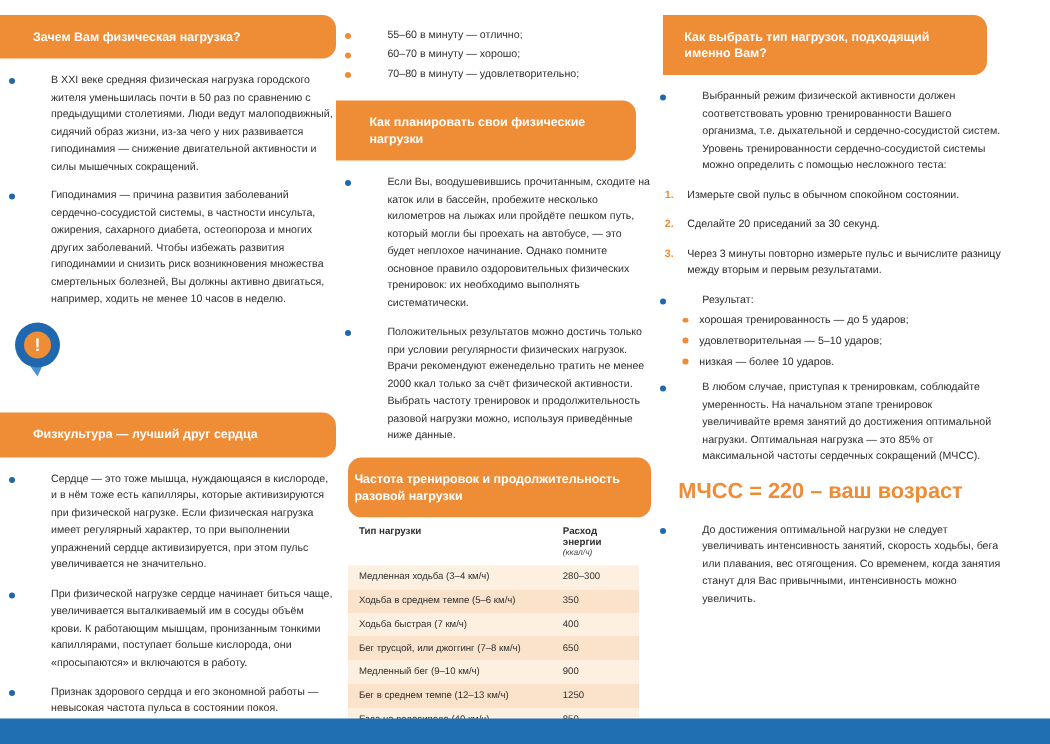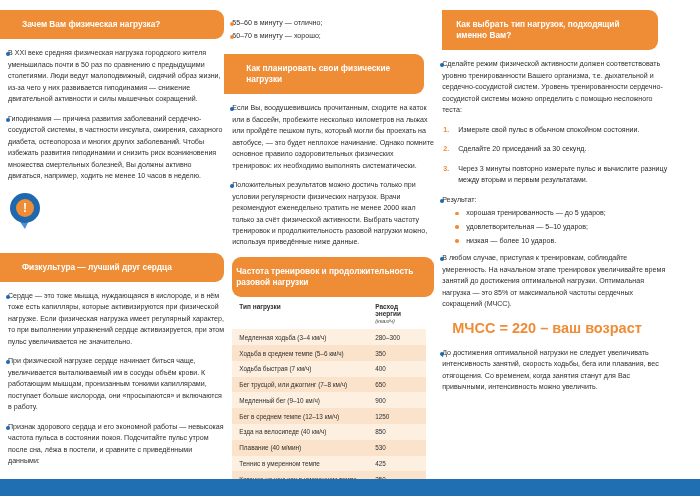--- a/index.html
+++ b/index.html
@@ -62,21 +62,21 @@
   }
 
   
   ul.blist {
     list-style: none;
     margin: 0 0 0 0;
     padding: 0;
   }
   ul.blist > li {
     position: relative;
-    padding-left: 8px;
+    padding-left: 34px;
     margin-bottom: 8px;
     font-size: 7.1px;
     line-height: 1.62;
     color: #2f2f2f;
     text-align: left;
   }
   ul.blist > li::before {
     content: "";
     position: absolute;
     left: 6px;
@@ -276,20 +276,21 @@
       <li>При физической нагрузке сердце начинает биться чаще, увеличивается выталкиваемый им в сосуды объём крови. К работающим мышцам, пронизанным тонкими капиллярами, поступает больше кислорода, они «просыпаются» и включаются в работу.</li>
       <li>Признак здорового сердца и его экономной работы — невысокая частота пульса в состоянии покоя. Подсчитайте пульс утром после сна, лёжа в постели, и сравните с приведёнными данными:</li>
     </ul>
   </div>
 
   <div class="col col-2">
 
     <ul class="blist orange pad-x2" style="margin-top:8px; margin-bottom:12px;">
       <li>55–60 в минуту — отлично;</li>
       <li>60–70 в минуту — хорошо;</li>
+      <li>70–80 в минуту — удовлетворительно;</li>
     </ul>
 
     <div class="band" style="margin-right:10px;">Как планировать свои физические нагрузки</div>
 
     <ul class="blist pad-x2">
       <li>Если Вы, воодушевившись прочитанным, сходите на каток или в бассейн, пробежите несколько километров на лыжах или пройдёте пешком путь, который могли бы проехать на автобусе, — это будет неплохое начинание. Однако помните основное правило оздоровительных физических тренировок: их необходимо выполнять систематически.</li>
       <li>Положительных результатов можно достичь только при условии регулярности физических нагрузок. Врачи рекомендуют еженедельно тратить не менее 2000 ккал только за счёт физической активности. Выбрать частоту тренировок и продолжительность разовой нагрузки можно, используя приведённые ниже данные.</li>
     </ul>
 
     <div class="band full-round" style="margin-bottom:0;">Частота тренировок и продолжительность разовой нагрузки</div>
@@ -351,21 +352,21 @@
       </table>
     </div>
 
   </div>
 
   <div class="col col-3">
 
     <div class="band inset" style="margin-right:10px;">Как выбрать тип нагрузок, подходящий именно Вам?</div>
 
     <ul class="blist pad-x">
-      <li>Сделайте режим физической активности должен соответствовать уровню тренированности Вашего организма, т.е. дыхательной и сердечно-сосудистой систем. Уровень тренированности сердечно-сосудистой системы можно определить с помощью несложного теста:</li>
+      <li>Выбранный режим физической активности должен соответствовать уровню тренированности Вашего организма, т.е. дыхательной и сердечно-сосудистой систем. Уровень тренированности сердечно-сосудистой системы можно определить с помощью несложного теста:</li>
     </ul>
 
     <ol class="nlist pad-x">
       <li>Измерьте свой пульс в обычном спокойном состоянии.</li>
       <li>Сделайте 20 приседаний за 30 секунд.</li>
       <li>Через 3 минуты повторно измерьте пульс и вычислите разницу между вторым и первым результатами.</li>
     </ol>
 
     <ul class="blist pad-x" style="margin-bottom:0;">
       <li style="margin-bottom:2px;">Результат:</li>

